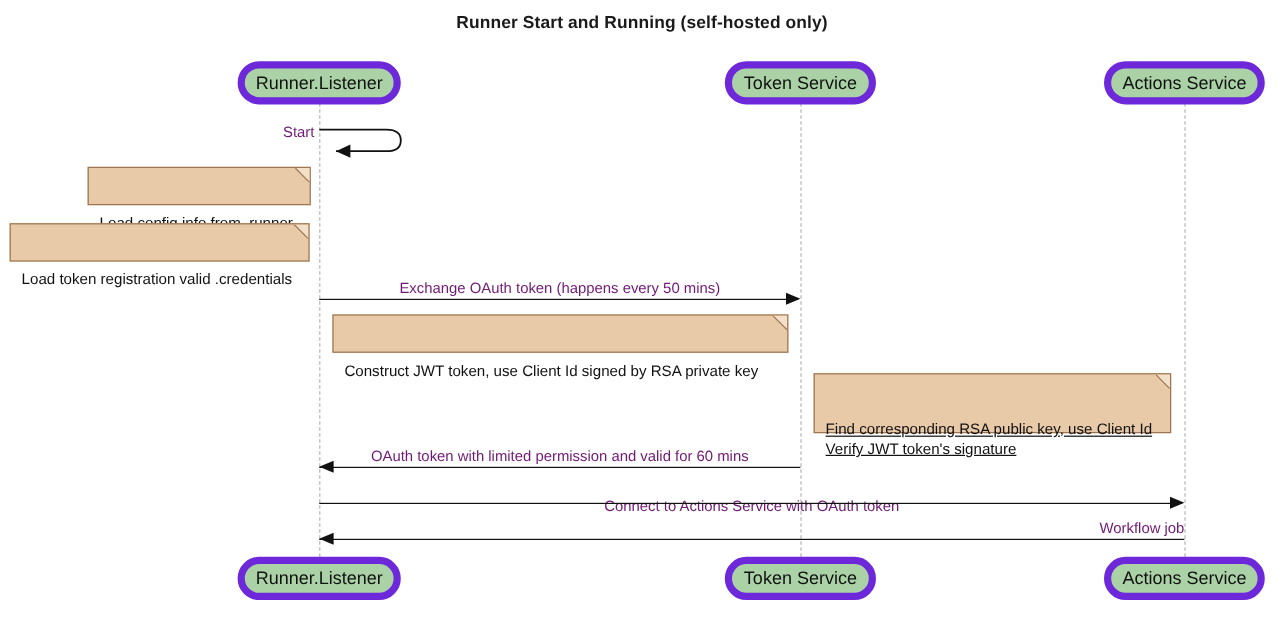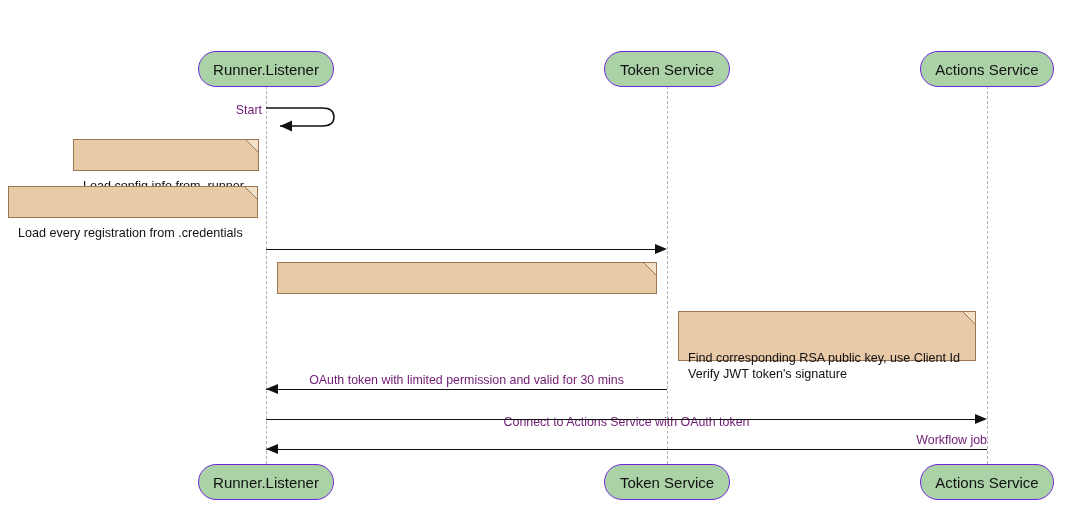--- a/index.html
+++ b/index.html
@@ -33,21 +33,21 @@
   .lifeline {
     position: absolute;
     width: 0;
     border-left: 1.4px dashed #b4b4b4;
   }
   
   .participant {
     position: absolute;
     height: 36px;
     background: #aad2a6;
-    border: 1px solid #6d28d9;
+    border: 6px solid #6d28d9;
     border-radius: 18px;
     display: flex;
     align-items: center;
     justify-content: center;
     font-size: 15px;
     color: #111111;
     box-sizing: border-box;
   }
   
   .note {
@@ -100,20 +100,21 @@
   .selfloop {
     position: absolute;
   }
   .selfloop svg { display: block; }
 </style>
 </head>
 <body>
 
 <div id="canvas">
 
+  <div class="diagram-title">Runner Start and Running (self-hosted only)</div>
 
   <div class="lifeline" style="left:266px; top:86px; height:378px;"></div>
   <div class="lifeline" style="left:667px; top:86px; height:378px;"></div>
   <div class="lifeline" style="left:987px; top:86px; height:378px;"></div>
 
   <div class="participant" style="left:198px; top:51px; width:136px;">
     <span>Runner.Listener</span>
   </div>
   <div class="participant" style="left:604px; top:51px; width:126px;">
     <span>Token Service</span>
@@ -136,43 +137,45 @@
       <path d="M 0 0 L 12 12" stroke="#9b7650" stroke-width="1" fill="none"></path>
     </svg>
     <span>Load config info from .runner</span>
   </div>
 
   <div class="note" style="left:8px; top:186px; width:250px; height:32px;">
     <svg class="fold" viewBox="0 0 12 12">
       <path d="M 0 0 L 12 12 L 12 0 Z" fill="#f2e0c9" stroke="none"></path>
       <path d="M 0 0 L 12 12" stroke="#9b7650" stroke-width="1" fill="none"></path>
     </svg>
-    <span>Load every registration from .credentials</span>
+    <span>Load token registration valid .credentials</span>
   </div>
 
   <div class="note" style="left:277px; top:262px; width:380px; height:32px;">
     <svg class="fold" viewBox="0 0 12 12">
       <path d="M 0 0 L 12 12 L 12 0 Z" fill="#f2e0c9" stroke="none"></path>
       <path d="M 0 0 L 12 12" stroke="#9b7650" stroke-width="1" fill="none"></path>
     </svg>
+    <span>Construct JWT token, use Client Id signed by RSA private key</span>
   </div>
 
-  <div class="note" style="left:678px; top:311px; width:298px; height:50px;">
+  <div class="note" style="left:678px; top:311px; width:298px; height:50px;text-decoration:underline;">
     <svg class="fold" viewBox="0 0 12 12">
       <path d="M 0 0 L 12 12 L 12 0 Z" fill="#f2e0c9" stroke="none"></path>
       <path d="M 0 0 L 12 12" stroke="#9b7650" stroke-width="1" fill="none"></path>
     </svg>
     <span>Find corresponding RSA public key, use Client Id
 Verify JWT token's signature</span>
   </div>
 
+  <div class="msg-label" style="left:266px; top:233px; width:401px;">Exchange OAuth token (happens every 50 mins)</div>
   <div class="msg-line" style="left:266px; top:249px; width:399px;"></div>
   <div class="arrowhead right" style="left:655px; top:243.5px;"></div>
 
-  <div class="msg-label" style="left:266px; top:373px; width:401px;">OAuth token with limited permission and valid for 30 mins</div>
+  <div class="msg-label" style="left:266px; top:373px; width:401px;">OAuth token with limited permission and valid for 60 mins</div>
   <div class="msg-line" style="left:266px; top:389px; width:401px;"></div>
   <div class="arrowhead left" style="left:266px; top:383.5px;"></div>
 
   <div class="msg-label" style="left:266px; top:403px; width:721px;margin-top:12px;">Connect to Actions Service with OAuth token</div>
   <div class="msg-line" style="left:266px; top:419px; width:719px;"></div>
   <div class="arrowhead right" style="left:975px; top:413.5px;"></div>
 
   <div class="msg-label" style="left:266px; top:433px; width:721px;text-align:right;">Workflow job</div>
   <div class="msg-line" style="left:266px; top:449px; width:721px;"></div>
   <div class="arrowhead left" style="left:266px; top:443.5px;"></div>

